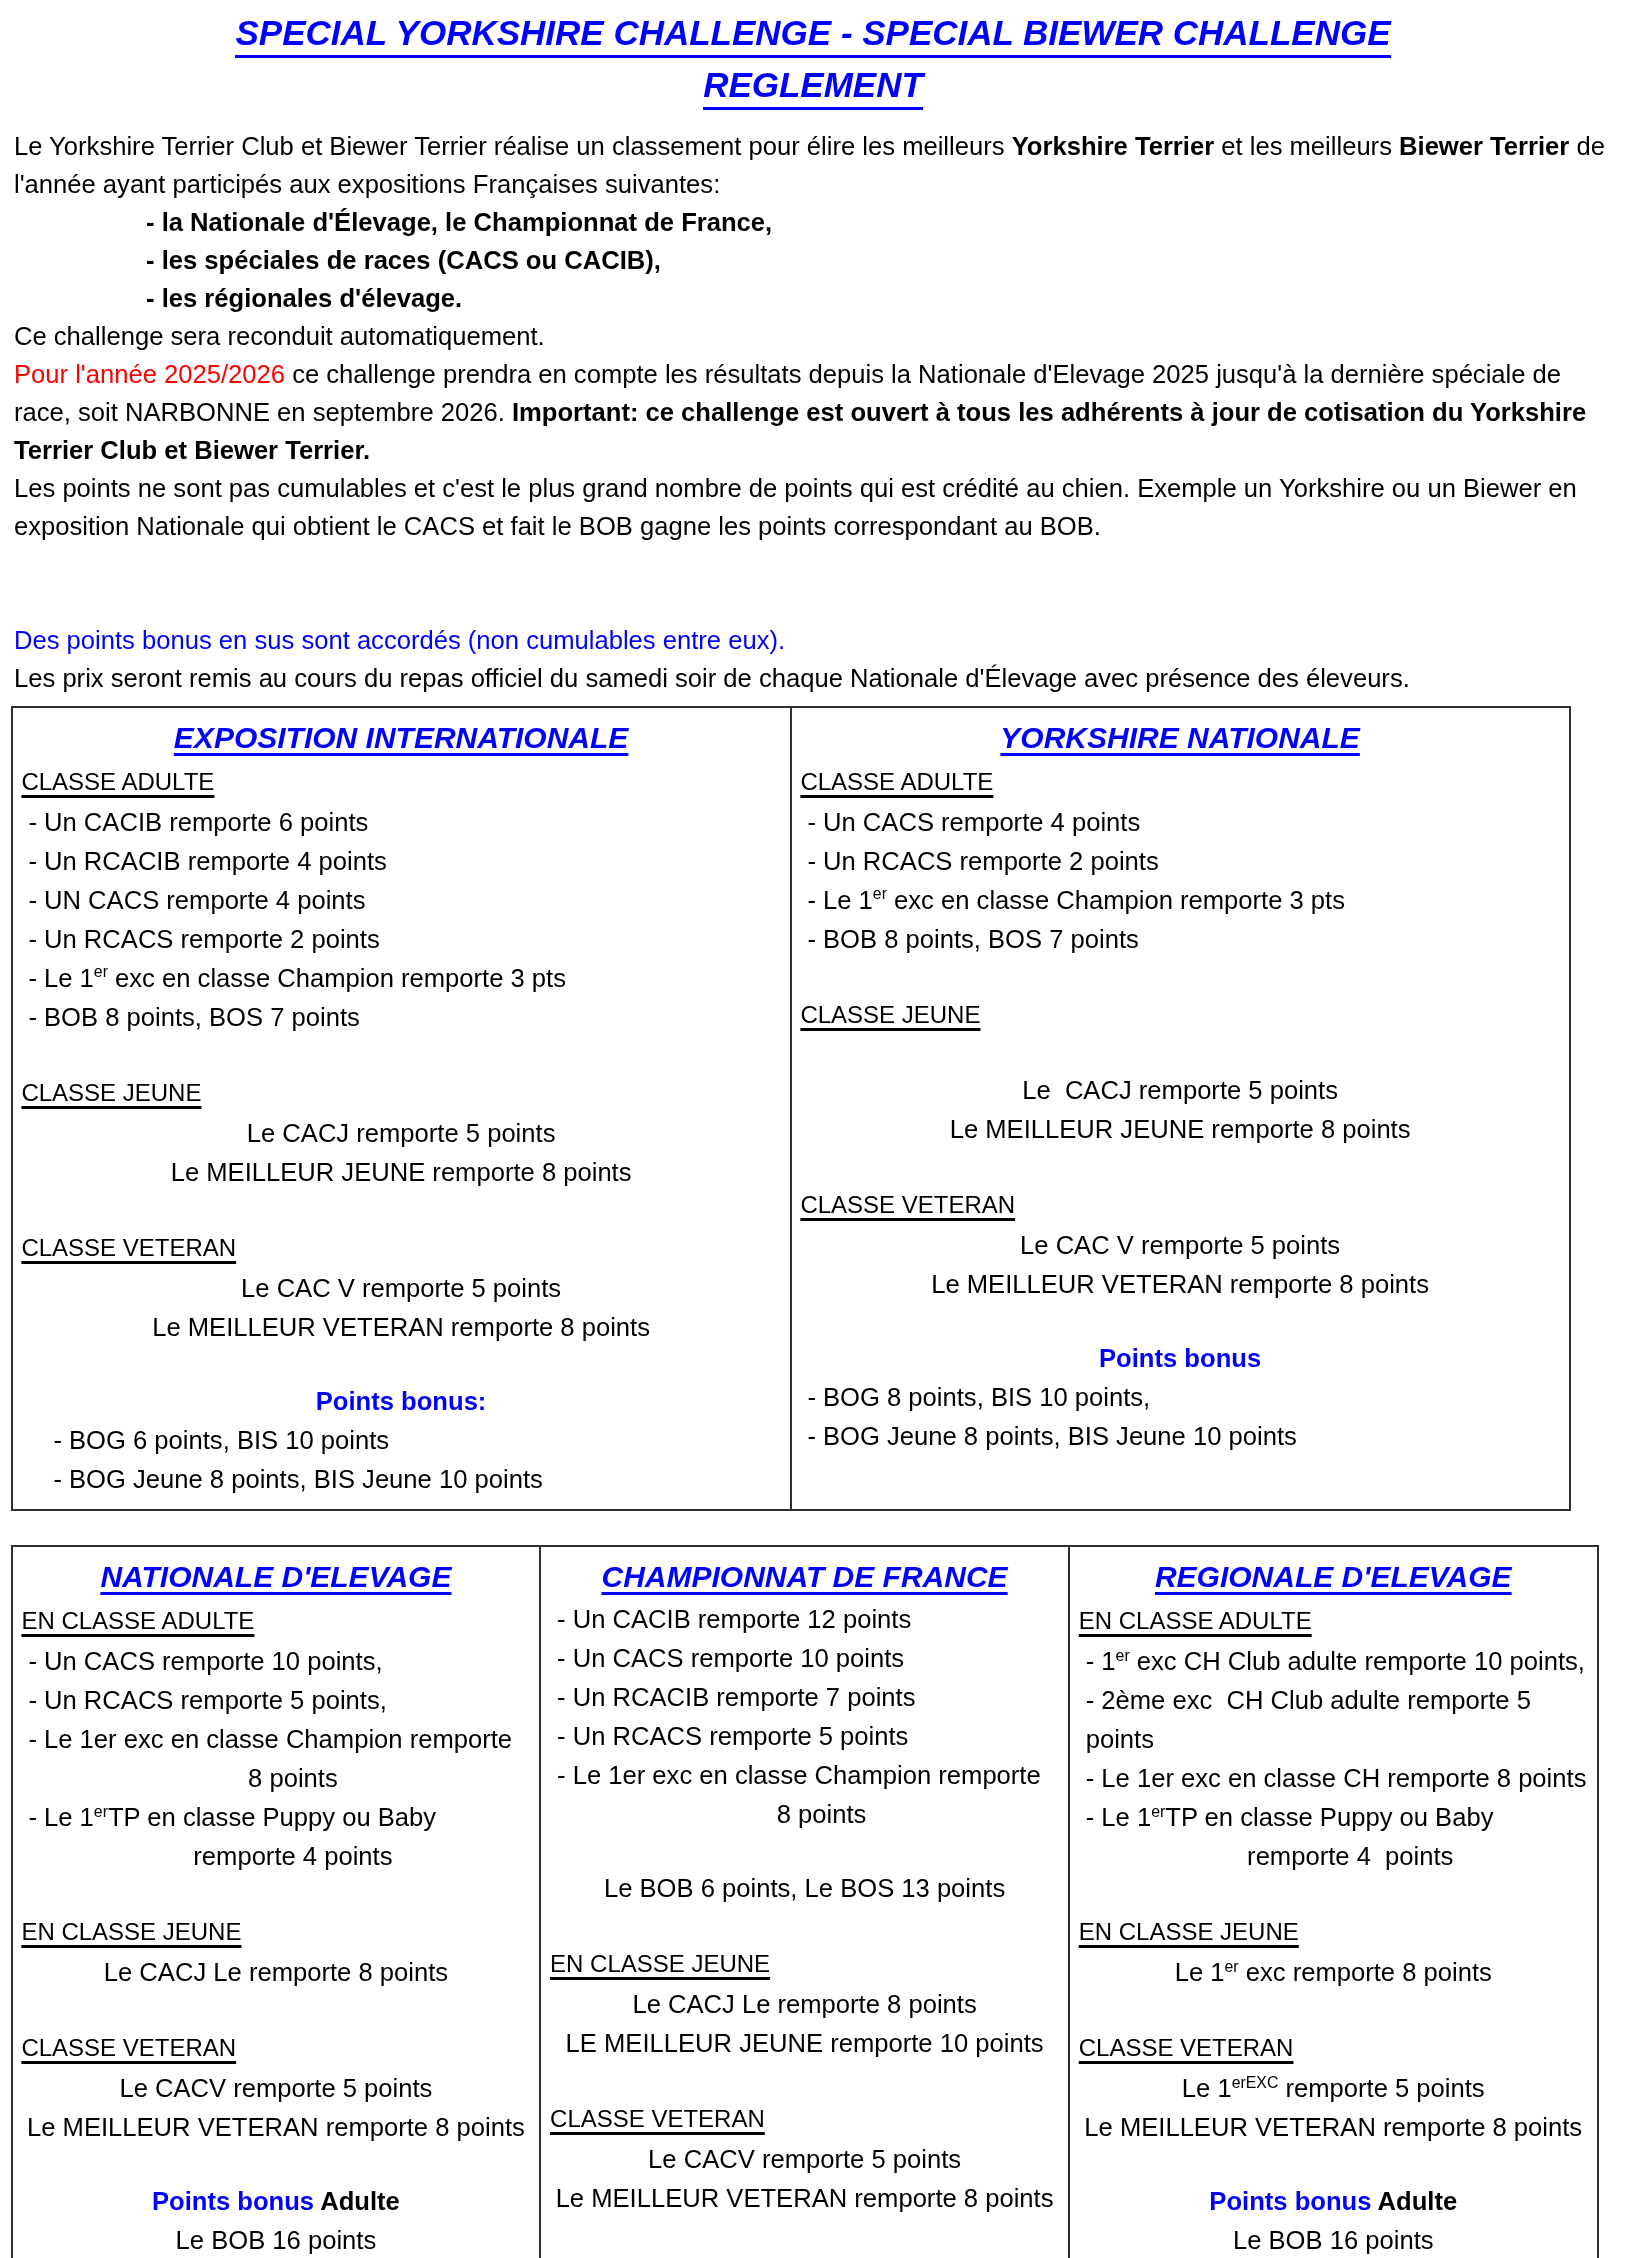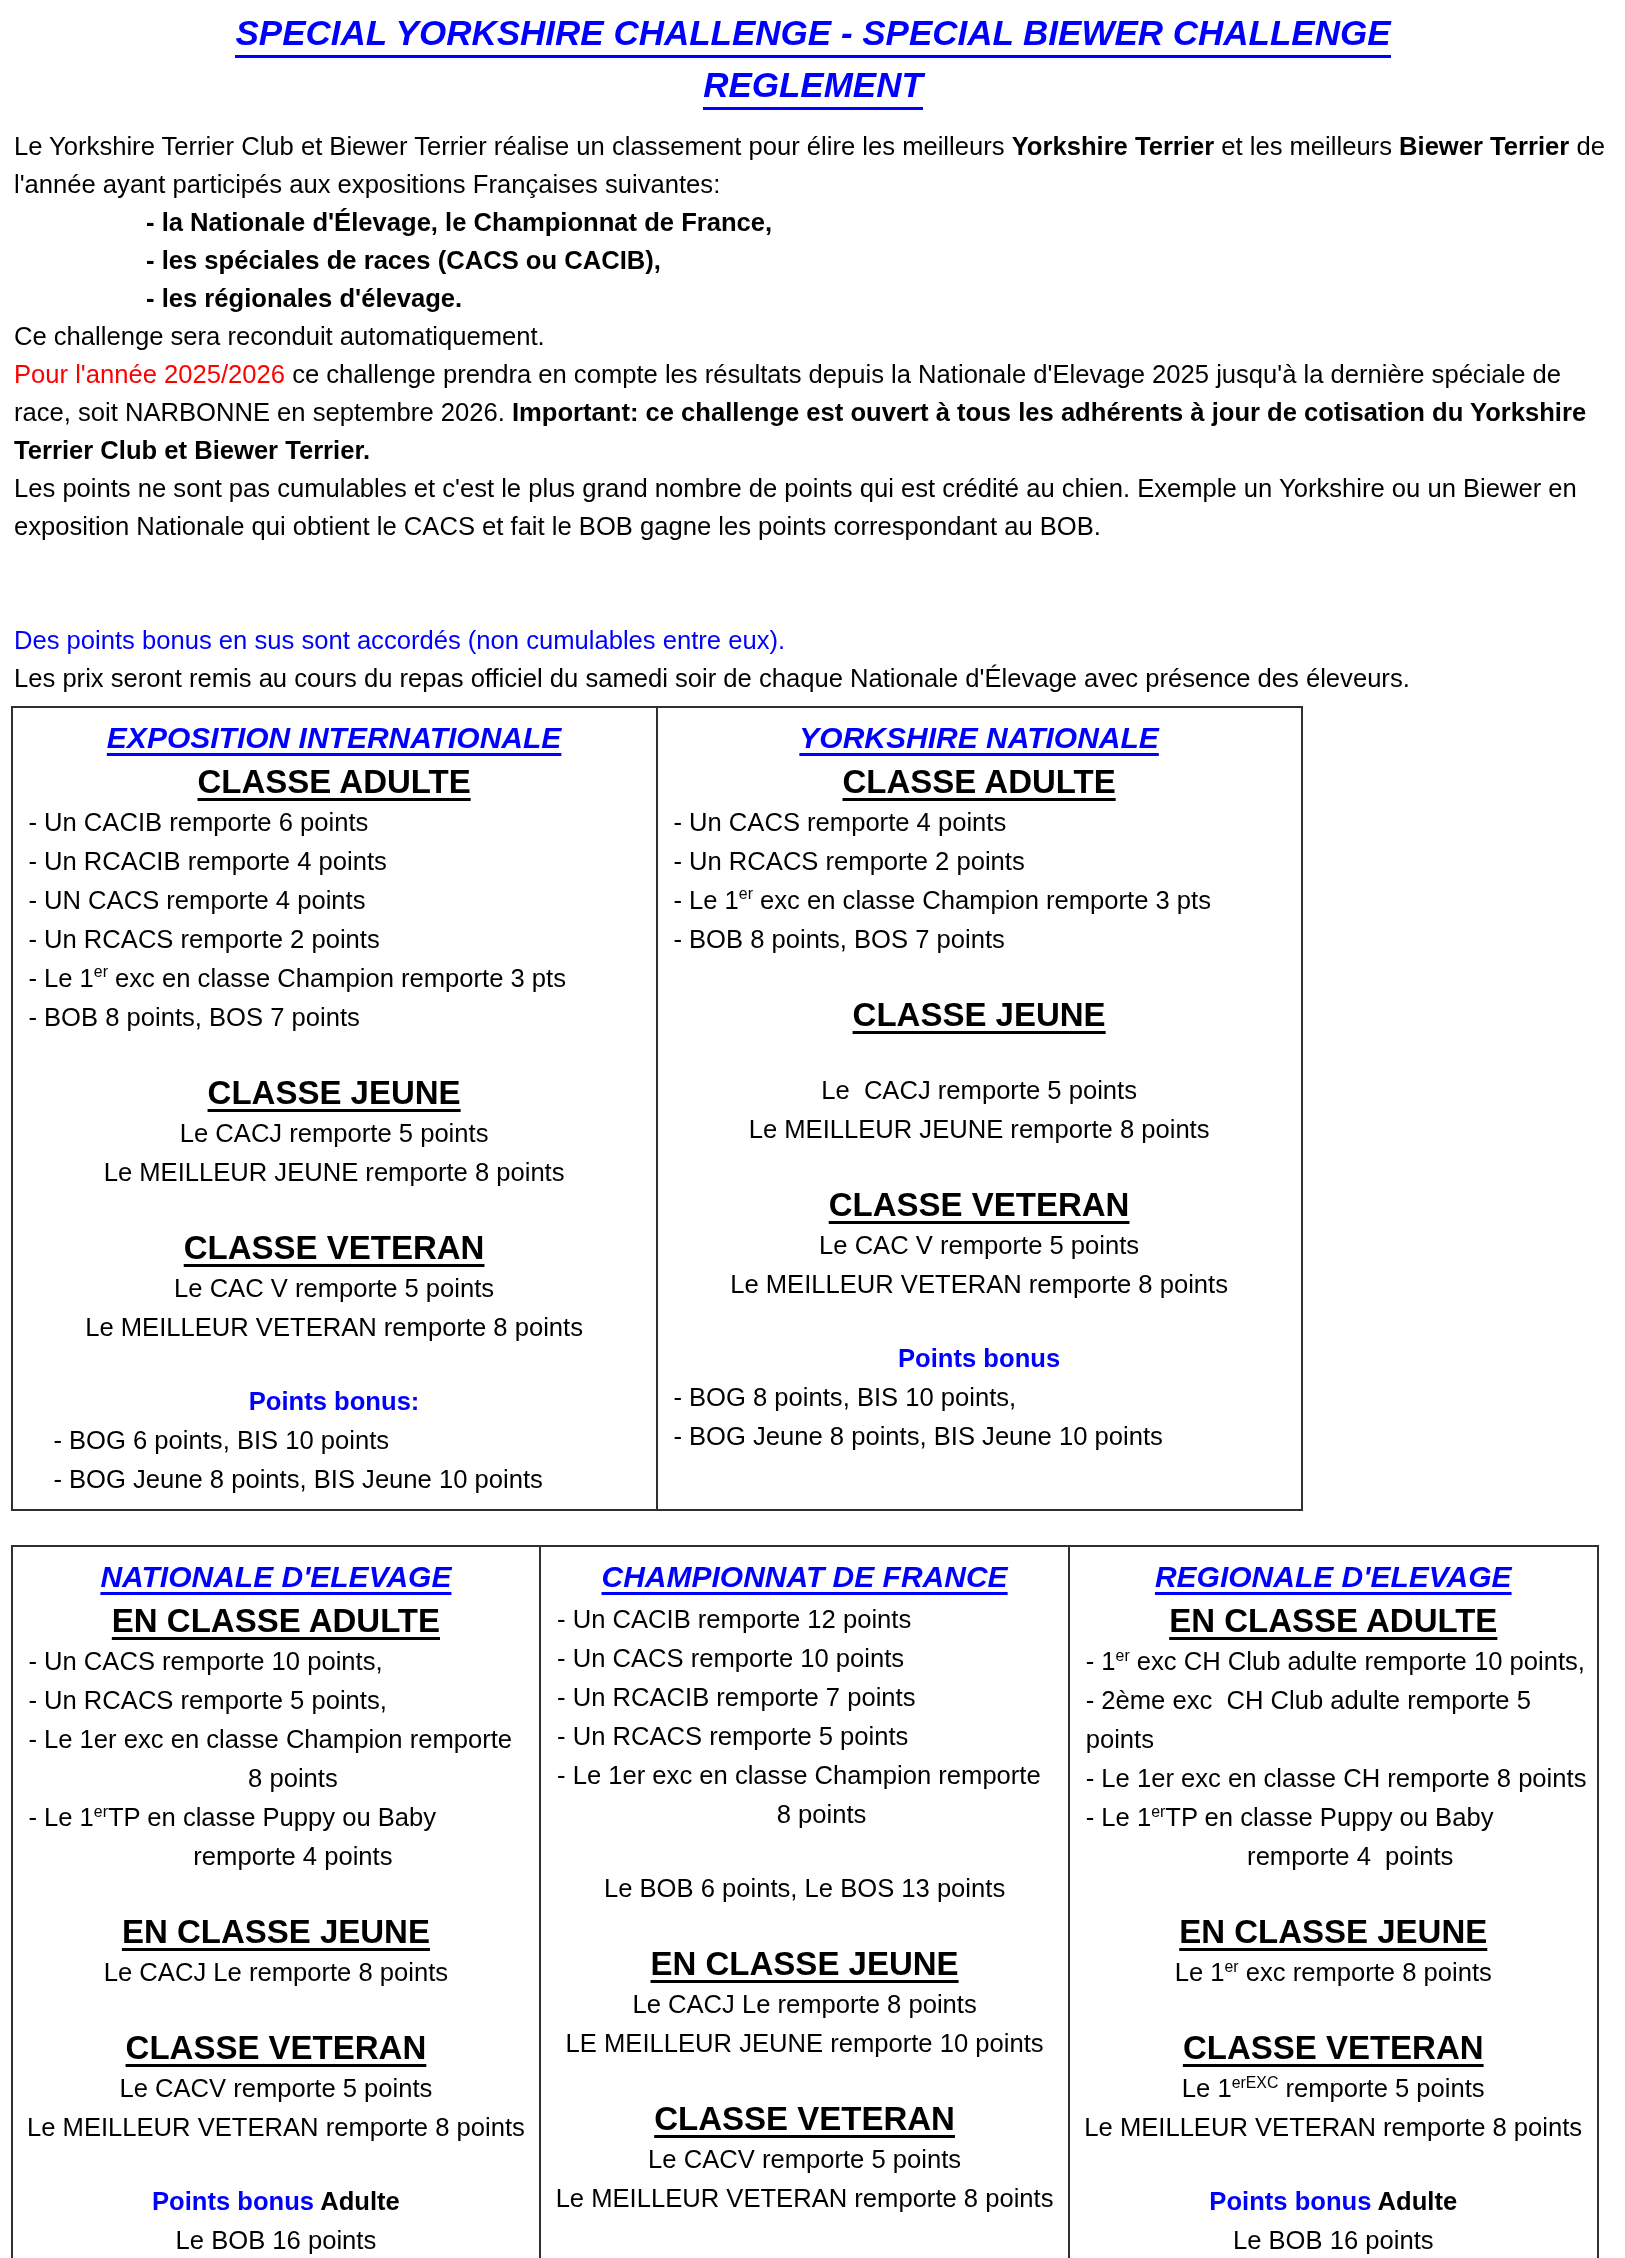--- a/index.html
+++ b/index.html
@@ -46,40 +46,39 @@
 
   
   table.grid{border-collapse:collapse;table-layout:fixed;background:#fff;}
   table.grid td{
     border:2.6px solid var(--border);
     vertical-align:top;
     padding:7px 8.8px 10.6px 8.8px;
     font-size:25.6px;
     line-height:39px;
   }
-  .table-one{width:1292px;margin:8.8px 0 0 10.6px;}
+  .table-one{width:1560px;margin:8.8px 0 0 10.6px;}
   .table-one td{width:50%;}
   .table-two{width:1588px;margin:34px 0 0 10.6px;}
   .table-two td{width:33.33%;}
 
   .blk-title{
     text-align:center;
     color:var(--blue);
     font-weight:bold;
     font-style:italic;
     font-size:30px;
     line-height:46px;
     text-decoration:underline;
     text-decoration-thickness:2.6px;
     text-underline-offset:5.3px;
   }
   .blk-heading{
-    text-align:center;
-    font-weight:bold;
-    font-size:33px;
+    font-weight:normal;
+    font-size:24px;
     line-height:42px;
     text-decoration:underline;
     text-decoration-thickness:2.6px;
     text-underline-offset:5.3px;
   }
   .blk-bullet{text-align:left;padding-left:7px;}
   .blk-bullet.indent{padding-left:32px;}
   .blk-bullet.cont{padding-left:34px;text-align:center;}
   .blk-center{text-align:center;}
   .blk-spacer{height:35px;}

